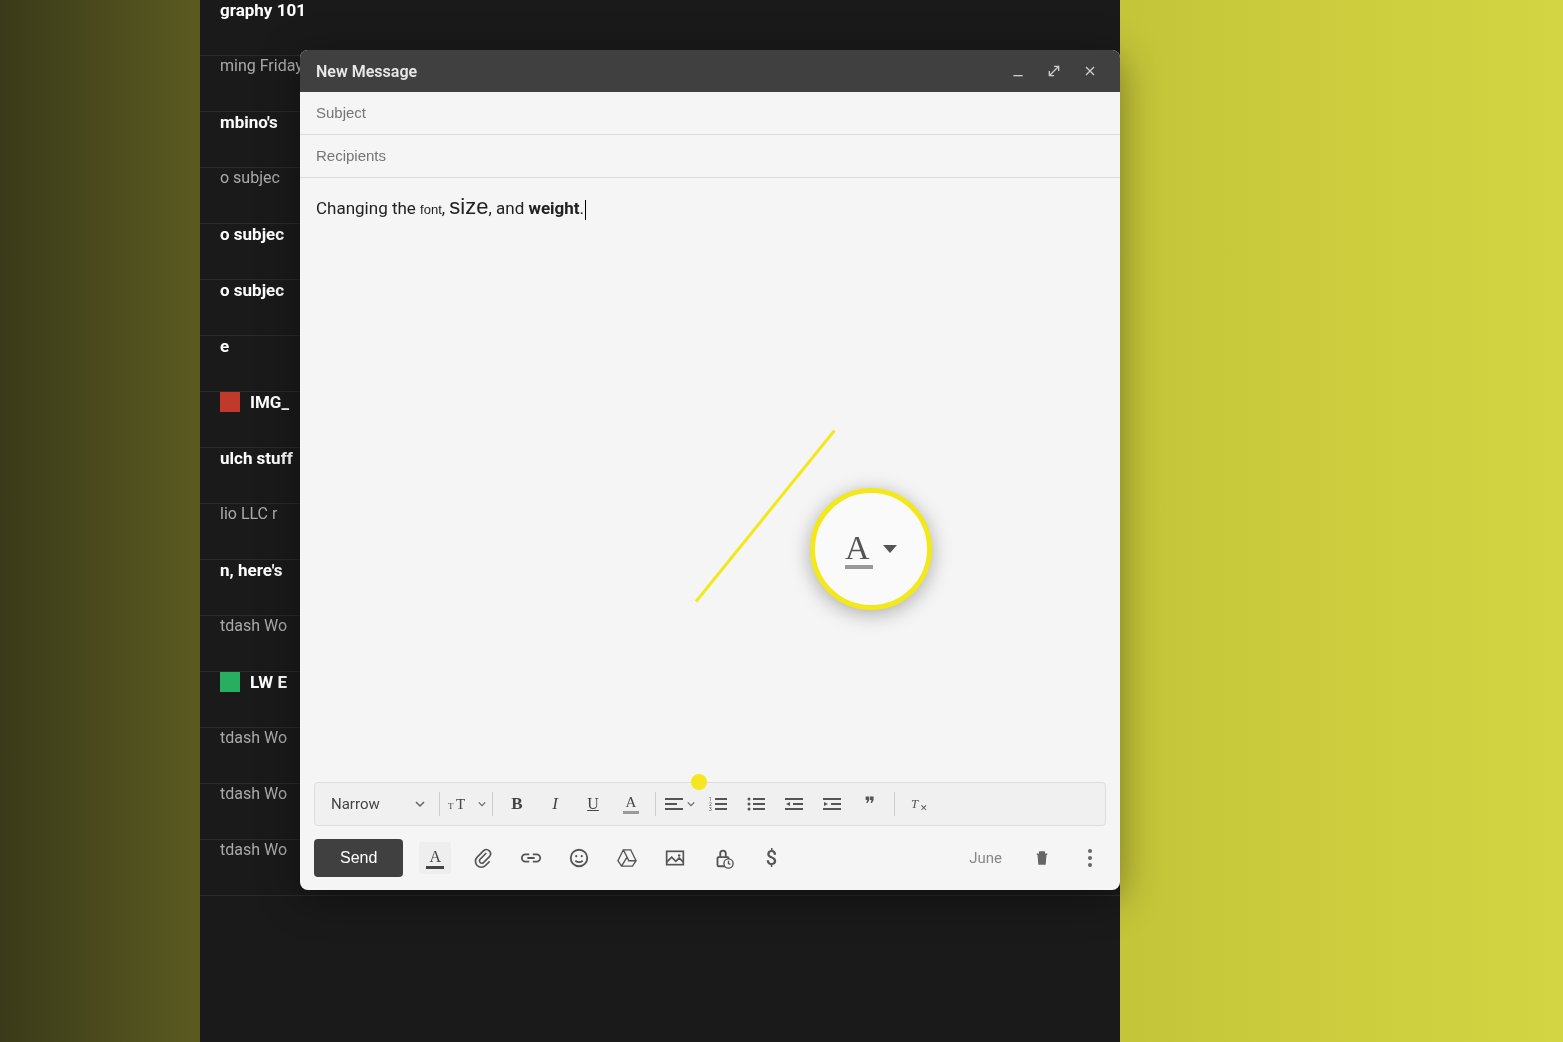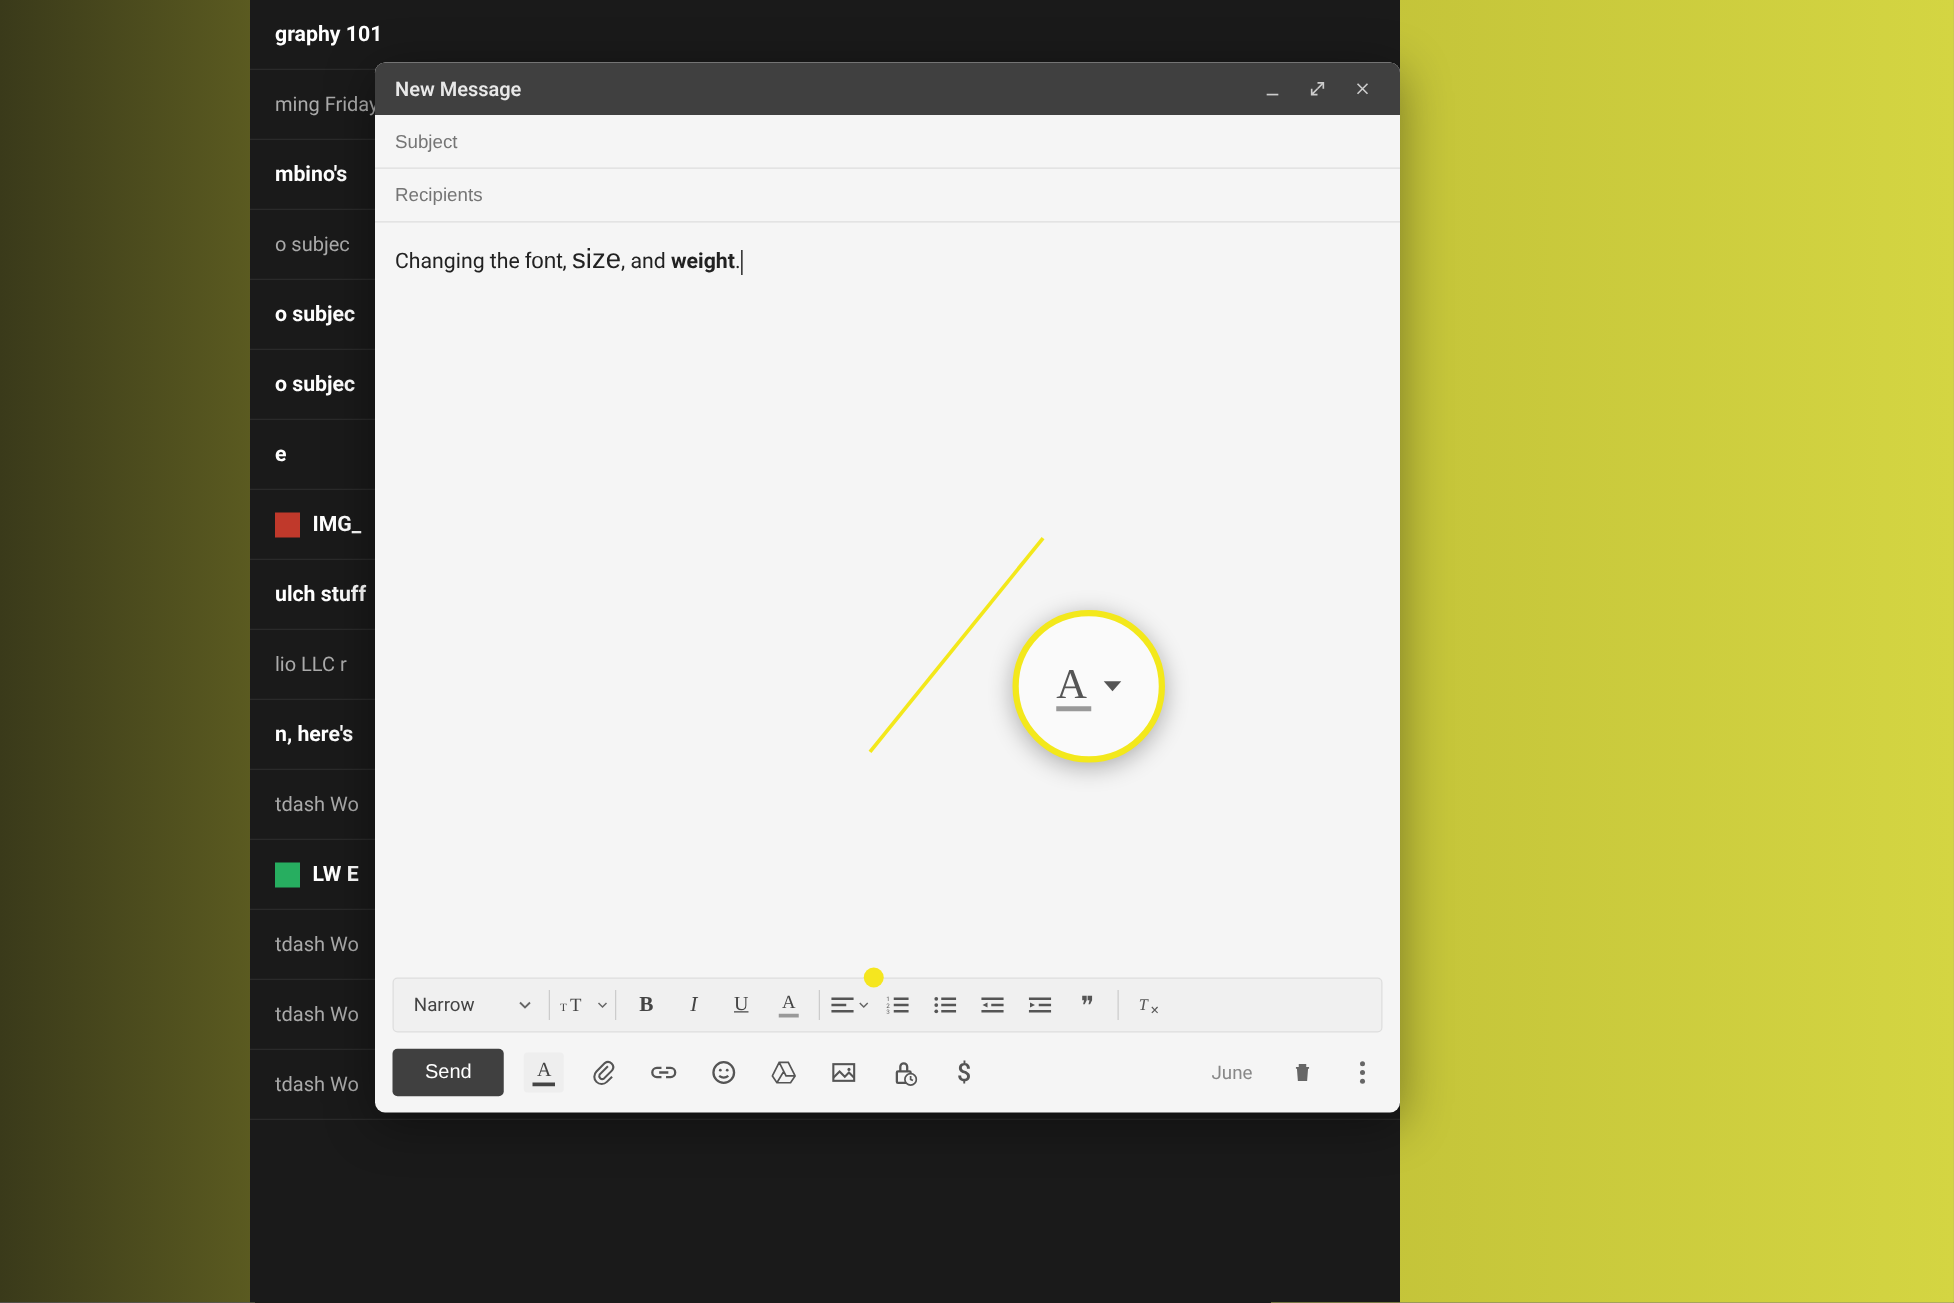--- a/index.html
+++ b/index.html
@@ -23,22 +23,21 @@
       position: absolute;
       left: 200px;
       top: 0;
       width: 920px;
       height: 1042px;
       background: #1a1a1a;
     }
     .inbox-row {
       height: 56px;
       display: flex;
-      align-items: center;
-      padding: 12px 20px;
+      padding: 0 20px;
       border-bottom: 1px solid rgba(80,80,80,0.3);
       color: #ddd;
       font-size: 17px;
     }
     .inbox-row.bold { font-weight: 700; color: #fff; }
     .inbox-row.dim { color: #aaa; font-size: 16px; }
     .inbox-icon {
       width: 20px; height: 20px; margin-right: 10px; display: inline-block;
     }
     .img-icon { background: #c0392b; }
@@ -80,21 +79,21 @@
     .field input {
       border: none; background: transparent; width: 100%; font-size: 15px; color: #666; outline: none;
     }
     .body-area {
       flex: 1;
       padding: 16px;
       position: relative;
       color: #222;
       font-size: 17px;
     }
-    .body-text .small-font { font-family: Arial; font-size: 18px; }
+    .body-text .small-font { font-family: Arial; font-size: 13px; }
     .body-text .big-size { font-size: 22px; font-family: Arial; vertical-align: baseline; }
     .body-text .bold-weight { font-weight: 700; }
     .cursor-mark { border-right: 1.5px solid #000; display: inline-block; height: 20px; vertical-align: middle; margin-left: 1px; }
     .format-toolbar {
       margin: 0 14px;
       background: #f0f0f0;
       border: 1px solid #ddd;
       border-radius: 4px;
       height: 44px;
       display: flex;

